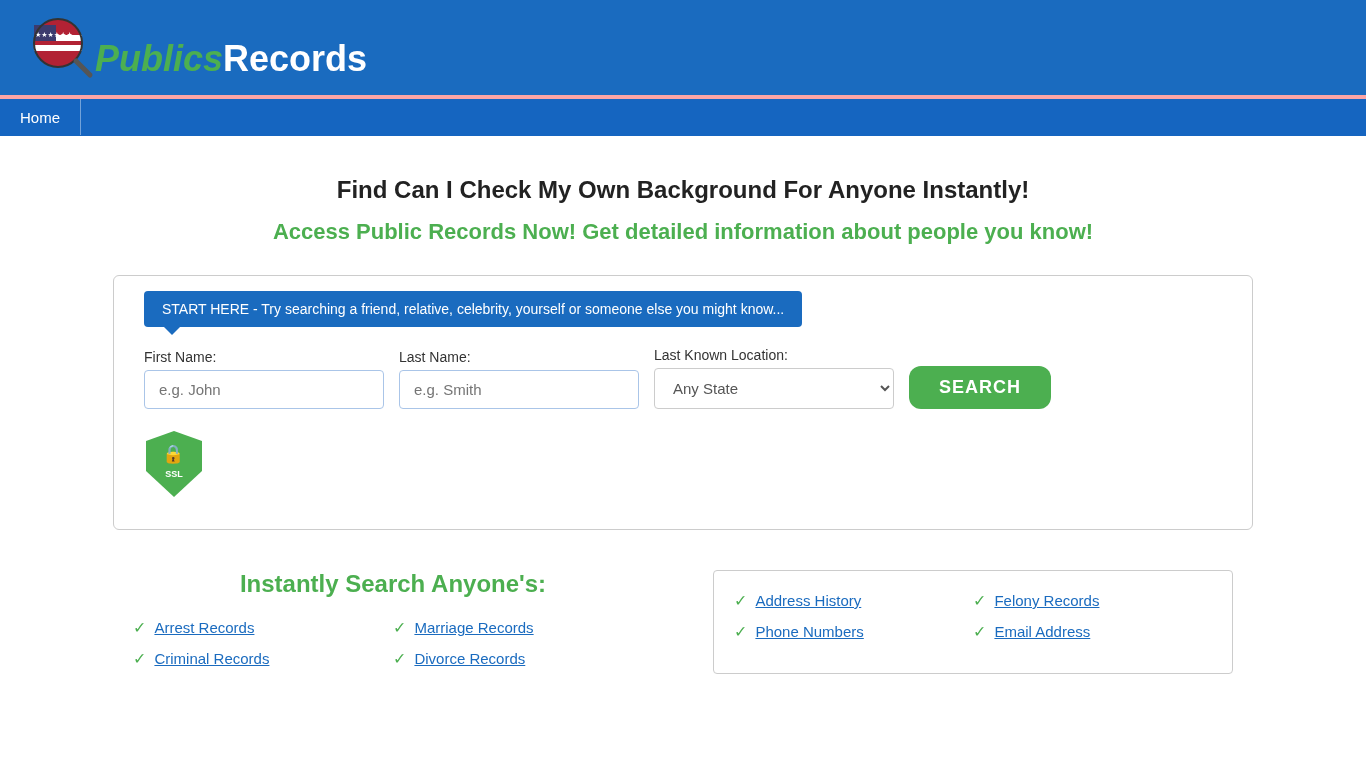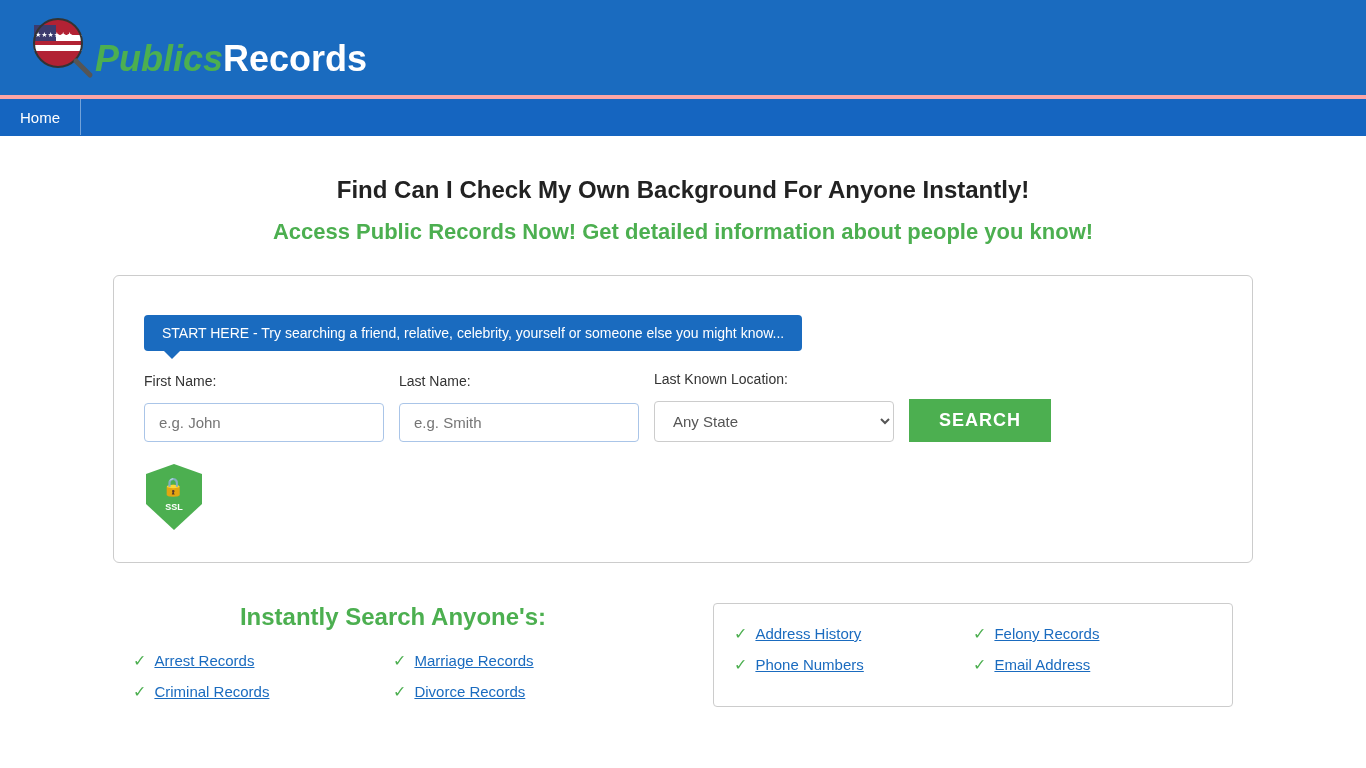--- a/index.html
+++ b/index.html
@@ -73,21 +73,21 @@
       color: #4caf50;
       font-weight: bold;
       margin-bottom: 30px;
     }
 
     
     .search-box {
       background: #fff;
       border: 1px solid #ccc;
       border-radius: 6px;
-      padding: 39px 30px 30px;
+      padding: 15px 30px 30px;
       max-width: 1140px;
       margin: 0 auto 40px;
       text-align: left;
     }
     .search-hint {
       background: #1a6bbf;
       color: #fff;
       padding: 10px 18px;
       border-radius: 4px;
       font-size: 14px;
@@ -109,21 +109,21 @@
       align-items: flex-end;
       gap: 15px;
     }
     .field-group {
       display: flex;
       flex-direction: column;
     }
     .field-group label {
       font-size: 14px;
       color: #333;
-      margin-bottom: 14px;
+      margin-bottom: 5px;
       font-weight: normal;
     }
     .field-group input {
       padding: 10px 14px;
       border: 1px solid #aac5e8;
       border-radius: 4px;
       font-size: 15px;
       color: #999;
       width: 240px;
       outline: none;
@@ -138,21 +138,21 @@
       background: #fff;
       cursor: pointer;
     }
     .search-btn {
       background: #4caf50;
       color: #fff;
       border: none;
       padding: 11px 30px;
       font-size: 18px;
       font-weight: bold;
-      border-radius: 0;
+      border-radius: 12px;
       cursor: pointer;
       letter-spacing: 1px;
       height: 43px;
     }
 
     .ssl-badge {
       margin-top: 20px;
       display: flex;
       align-items: center;
     }

